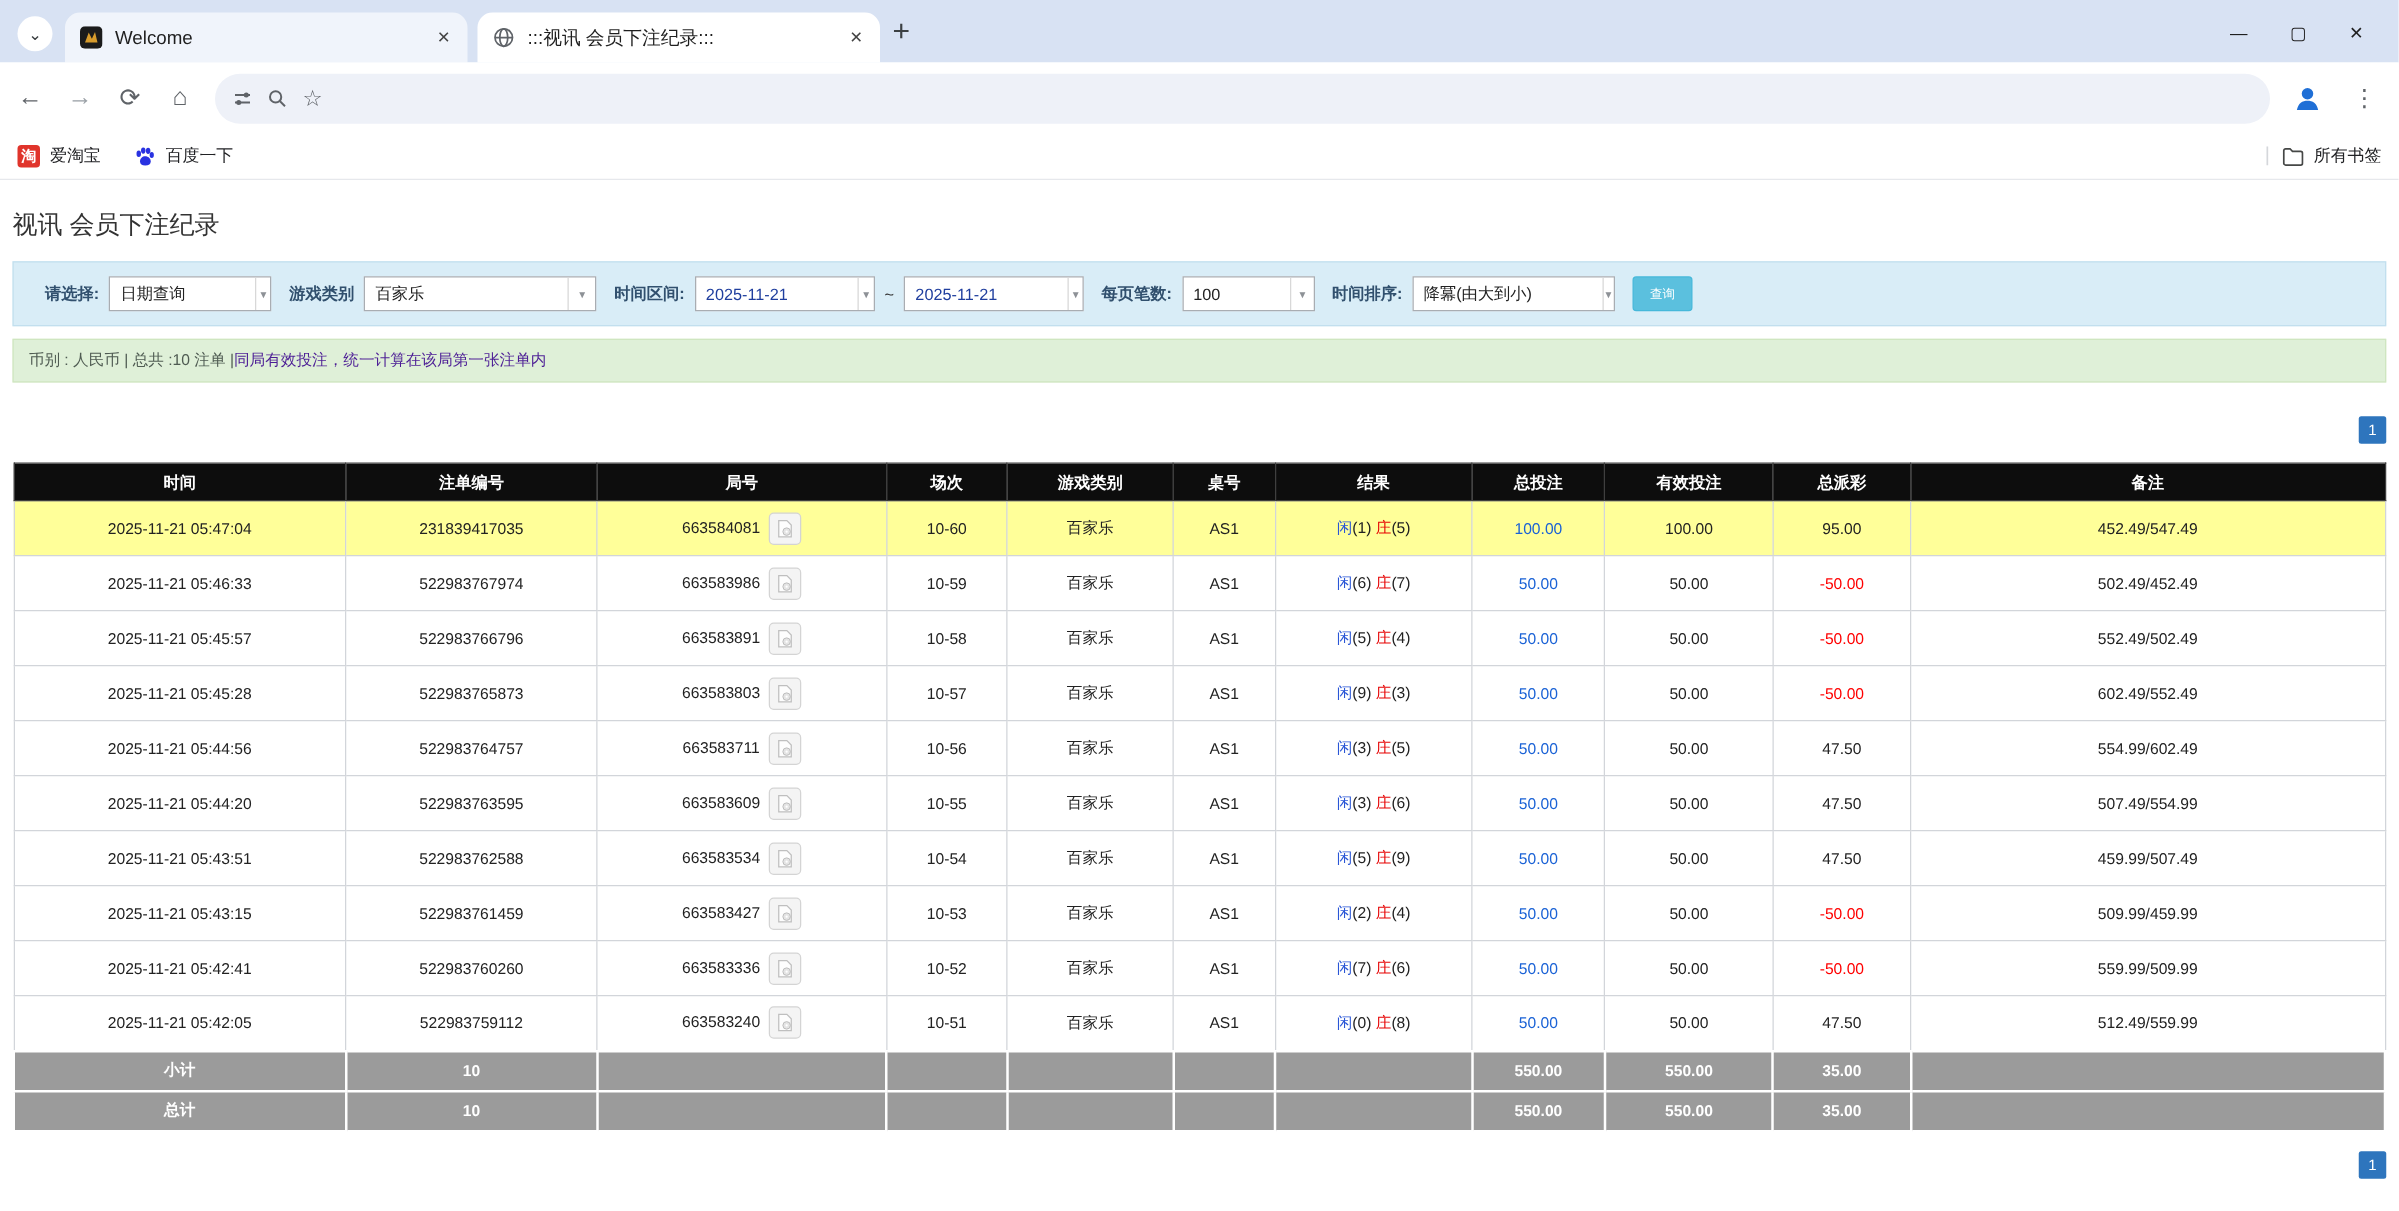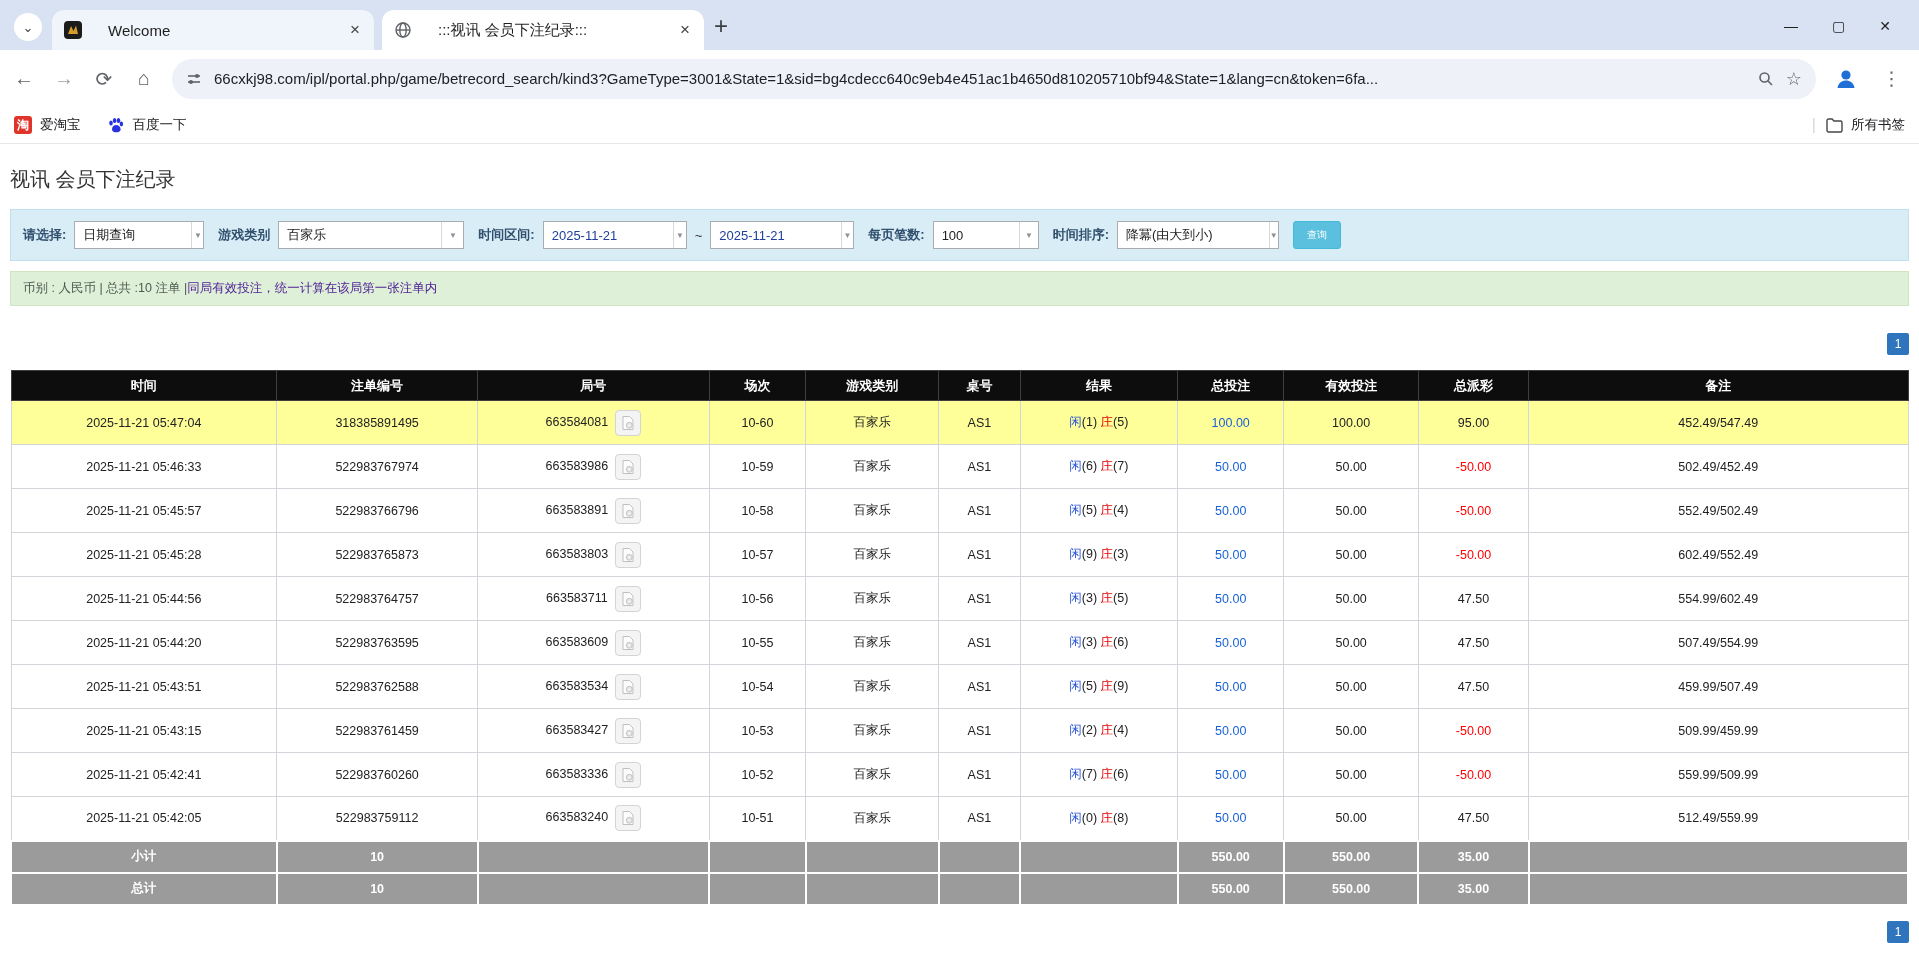--- a/index.html
+++ b/index.html
@@ -4,21 +4,21 @@
 <style>
   * { margin:0; padding:0; box-sizing:border-box; }
   html,body { width:1919px; height:969px; overflow:hidden; background:#fff;
     font-family:"Liberation Sans", sans-serif; }
 
   
   .tabstrip { height:50px; background:#d8e2f3; display:flex; align-items:flex-end; padding:0 6px; }
   .tab-search { width:28px; height:28px; border-radius:50%; background:#fff; color:#3c4043;
     display:flex; align-items:center; justify-content:center; font-size:13px; margin:0 10px 9px 8px; cursor:pointer; }
   .tab { height:40px; width:322px; border-radius:12px 12px 0 0; display:flex; align-items:center;
-    gap:26px; padding:0 10px 0 12px; font-size:15px; color:#1f1f1f; }
+    gap:10px; padding:0 10px 0 12px; font-size:15px; color:#1f1f1f; }
   .tab.inactive { background:rgba(255,255,255,0.62); margin-right:8px; }
   .tab.active { background:#fff; }
   .tab .title { flex:1; overflow:hidden; white-space:nowrap; text-overflow:ellipsis; }
   .tab .close { color:#444; font-size:17px; padding:0 4px; cursor:pointer; }
   .favicon { width:18px; height:18px; flex:0 0 auto; }
   .newtab { font-size:24px; color:#3c4043; margin:0 0 12px 10px; cursor:pointer; line-height:1; }
   .win-controls { margin-left:auto; display:flex; align-items:center; gap:34px; padding-right:22px; margin-bottom:16px;
     color:#1f1f1f; font-size:14px; }
   .win-controls span { cursor:pointer; }
 
@@ -37,21 +37,21 @@
   .bm { display:flex; align-items:center; gap:8px; cursor:pointer; }
   .bm-ico-taobao { width:18px; height:18px; background:#e0342b; color:#fff; border-radius:3px; font-size:12px;
     display:flex; align-items:center; justify-content:center; font-weight:bold; }
   .bm-right { margin-left:auto; display:flex; align-items:center; gap:10px; }
   .bm-sep { color:#d5d7db; font-size:16px; }
 
   
   .page { padding:20px 10px 0; }
   .page-title { font-size:20px; color:#333; margin:2px 0 16px; font-weight:normal; }
 
-  .filterbar { background:#d9edf7; border:1px solid #c2dfee; padding:11px 12px; display:flex;
+  .filterbar { background:#d9edf7; border:1px solid #c2dfee; padding:11px 25px; display:flex;
     align-items:center; gap:8px; font-size:13px; }
   .flabel { font-weight:bold; color:#31506e; margin-left:6px; white-space:nowrap; }
   .select { background:#fff; border:1px solid #a9adb2; height:28px; display:flex; align-items:stretch;
     color:#222; cursor:pointer;gap:48px; }
   .select .val { padding:0 8px; display:flex; align-items:center; white-space:nowrap; flex:1; }
   .select .arrow { width:22px; border-left:1px solid #d8d8d8; display:flex; align-items:center;
     justify-content:center; color:#8d9196; font-size:8px; }
   .w-query{width:130px}.w-game{width:186px}.w-date{width:144px}.w-size{width:106px}.w-sort{width:162px}
   .tilde { color:#333; }
   .search-btn { background:#5bc0de; border:1px solid #46b8da; color:#fff; height:28px; padding:0 13px;
@@ -125,21 +125,20 @@
 
   <div class="urlbar">
     <span class="pill-ic">
       <svg width="16" height="16" viewBox="0 0 16 16">
         <line x1="2" y1="5" x2="14" y2="5" stroke="#5f6368" stroke-width="1.6"></line>
         <circle cx="11" cy="5" r="2" fill="#5f6368"></circle>
         <line x1="2" y1="11" x2="14" y2="11" stroke="#5f6368" stroke-width="1.6"></line>
         <circle cx="5" cy="11" r="2" fill="#5f6368"></circle>
       </svg>
     </span>
-    <span class="url-text">66cxkj98.com/ipl/portal.php/game/betrecord_search/kind3?GameType=3001&amp;State=1&amp;sid=bg4cdecc640c9eb4e451ac1b4650d810205710bf94&amp;State=1&amp;lang=cn&amp;token=6fa...</span>
     <span class="pill-ic">
       <svg width="16" height="16" viewBox="0 0 16 16">
         <circle cx="6.5" cy="6.5" r="4.5" fill="none" stroke="#5f6368" stroke-width="1.6"></circle>
         <line x1="10" y1="10" x2="14" y2="14" stroke="#5f6368" stroke-width="1.6"></line>
       </svg>
     </span>
     <span class="pill-ic" style="font-size:18px;">☆</span>
   </div>
 
   <div class="avatar">
@@ -253,21 +252,21 @@
           <th>结果</th>
           <th>总投注</th>
           <th>有效投注</th>
           <th>总派彩</th>
           <th>备注</th>
         </tr>
       </thead>
     <tbody id="tbody">
         <tr class="highlight">
           <td>2025-11-21 05:47:04</td>
-          <td>318385891495</td>
+          <td>231839417035</td>
           <td><span>663584081</span><span class="rec-btn">
               <svg width="16" height="16" viewBox="0 0 16 16">
                 <path d="M3 1.5h6.5L13 5v9.5H3z" fill="#fdfdfd" stroke="#bfbfbf" stroke-width="1"></path>
                 <circle cx="9.3" cy="10.3" r="3" fill="#e4e4e4" stroke="#bdbdbd" stroke-width="0.8"></circle>
                 <circle cx="9.3" cy="10.3" r="0.9" fill="#fff"></circle>
               </svg>
             </span></td>
           <td>10-60</td>
           <td>百家乐</td>
           <td>AS1</td>

